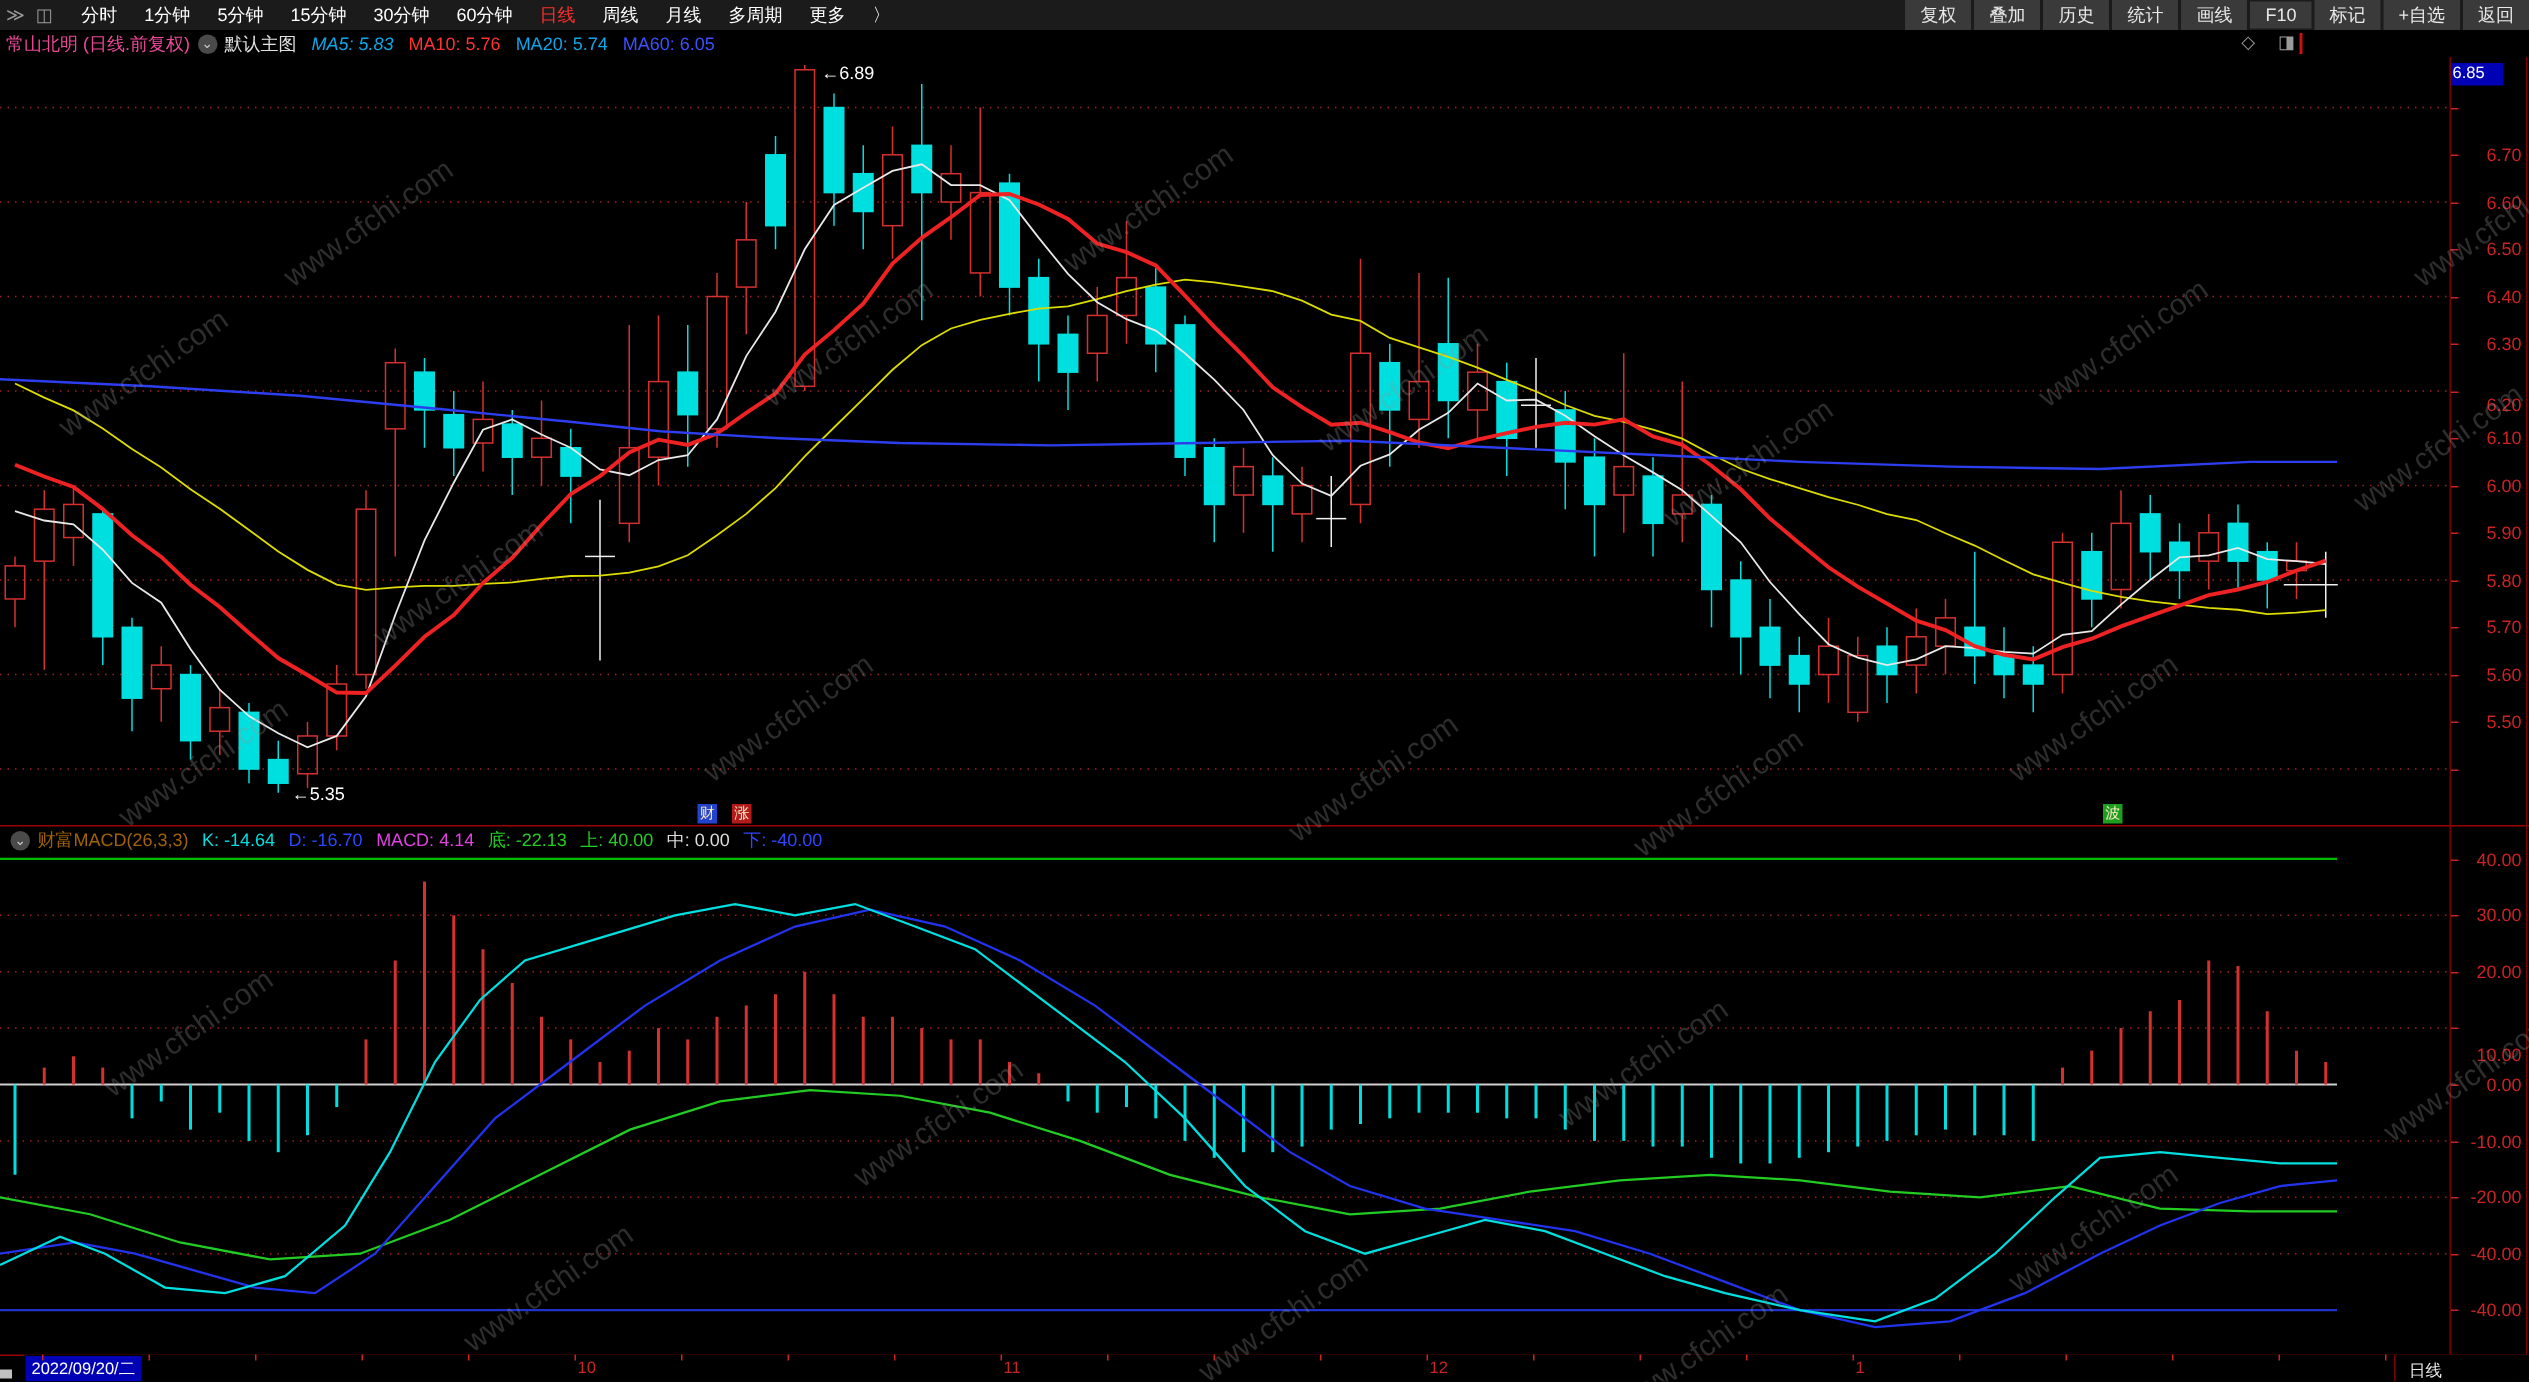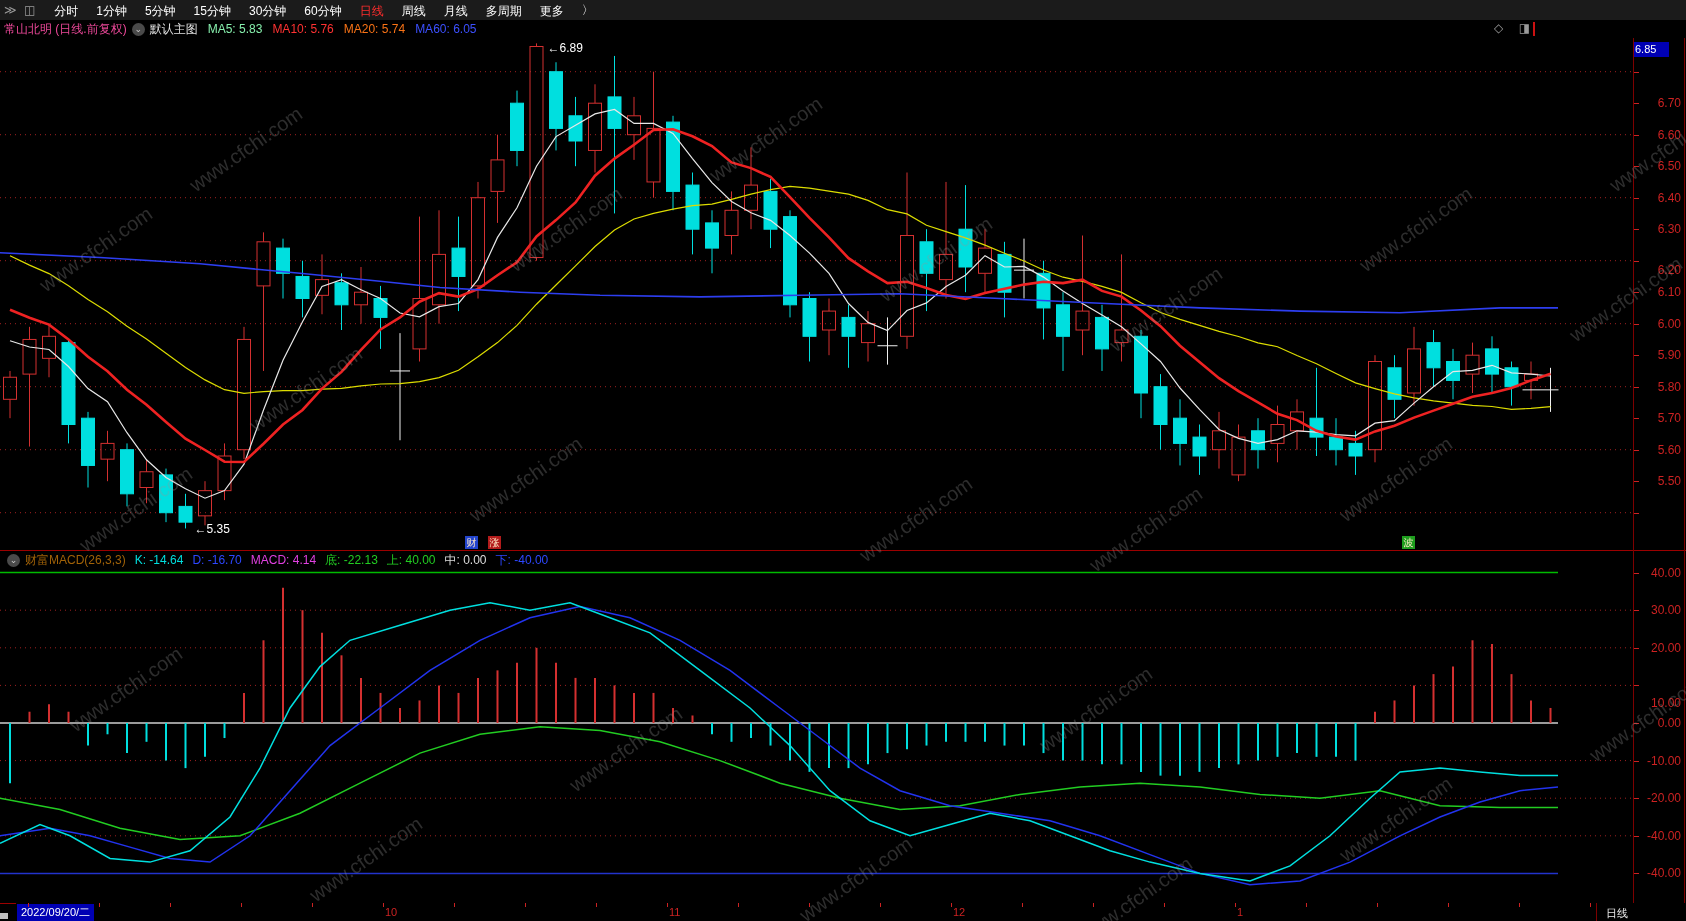--- a/index.html
+++ b/index.html
@@ -49,27 +49,38 @@
 <body>
 
 <div id="app">
 
   <div class="toolbar">
     <div class="tb-left">
       <span class="tb-icons">≫ ◫</span>
       <span id="periods"><span class="period">分时</span><span class="period">1分钟</span><span class="period">5分钟</span><span class="period">15分钟</span><span class="period">30分钟</span><span class="period">60分钟</span><span class="period active">日线</span><span class="period">周线</span><span class="period">月线</span><span class="period">多周期</span><span class="period">更多</span></span>
       <span class="period">〉</span>
     </div>
+    <div class="tb-right" id="tb-right">
+        <span class="tb-btn">复权</span>
+        <span class="tb-btn">叠加</span>
+        <span class="tb-btn">历史</span>
+        <span class="tb-btn">统计</span>
+        <span class="tb-btn">画线</span>
+        <span class="tb-btn">F10</span>
+        <span class="tb-btn">标记</span>
+        <span class="tb-btn">+自选</span>
+        <span class="tb-btn">返回</span>
+      </div>
   </div>
 
   <div class="infobar">
     <span class="stock-name">常山北明 (日线.前复权)</span>
     <span class="dd-circle">⌄</span>
     <span>默认主图</span>
-    <span id="ma-legend"><span class="ma-item" style="color: #86efac;">MA5: 5.83</span><span class="ma-item" style="color: rgb(255, 50, 50);">MA10: 5.76</span><span class="ma-item" style="color: #f97316; text-align: center;">MA20: 5.74</span><span class="ma-item" style="color: rgb(60, 80, 255);">MA60: 6.05</span></span>
+    <span id="ma-legend"><span class="ma-item" style="color: #0ea5e9; font-style: italic;">MA5: 5.83</span><span class="ma-item" style="color: rgb(255, 50, 50);">MA10: 5.76</span><span class="ma-item" style="color: #0ea5e9; text-align: center;">MA20: 5.74</span><span class="ma-item" style="color: rgb(60, 80, 255);">MA60: 6.05</span></span>
     <span class="info-icons">◇ ◨</span>
   </div>
   <div class="caret-red"></div>
 
   <svg id="main-svg" width="1633" height="512">
       <line x1="0" y1="33.7" x2="1633" y2="33.7" stroke="#a02020" stroke-width="1" stroke-dasharray="1 4"></line>
       <line x1="0" y1="96.70000000000006" x2="1633" y2="96.70000000000006" stroke="#a02020" stroke-width="1" stroke-dasharray="1 4"></line>
       <line x1="0" y1="159.69999999999982" x2="1633" y2="159.69999999999982" stroke="#a02020" stroke-width="1" stroke-dasharray="1 4"></line>
       <line x1="0" y1="222.69999999999987" x2="1633" y2="222.69999999999987" stroke="#a02020" stroke-width="1" stroke-dasharray="1 4"></line>
       <line x1="0" y1="285.69999999999993" x2="1633" y2="285.69999999999993" stroke="#a02020" stroke-width="1" stroke-dasharray="1 4"></line>

